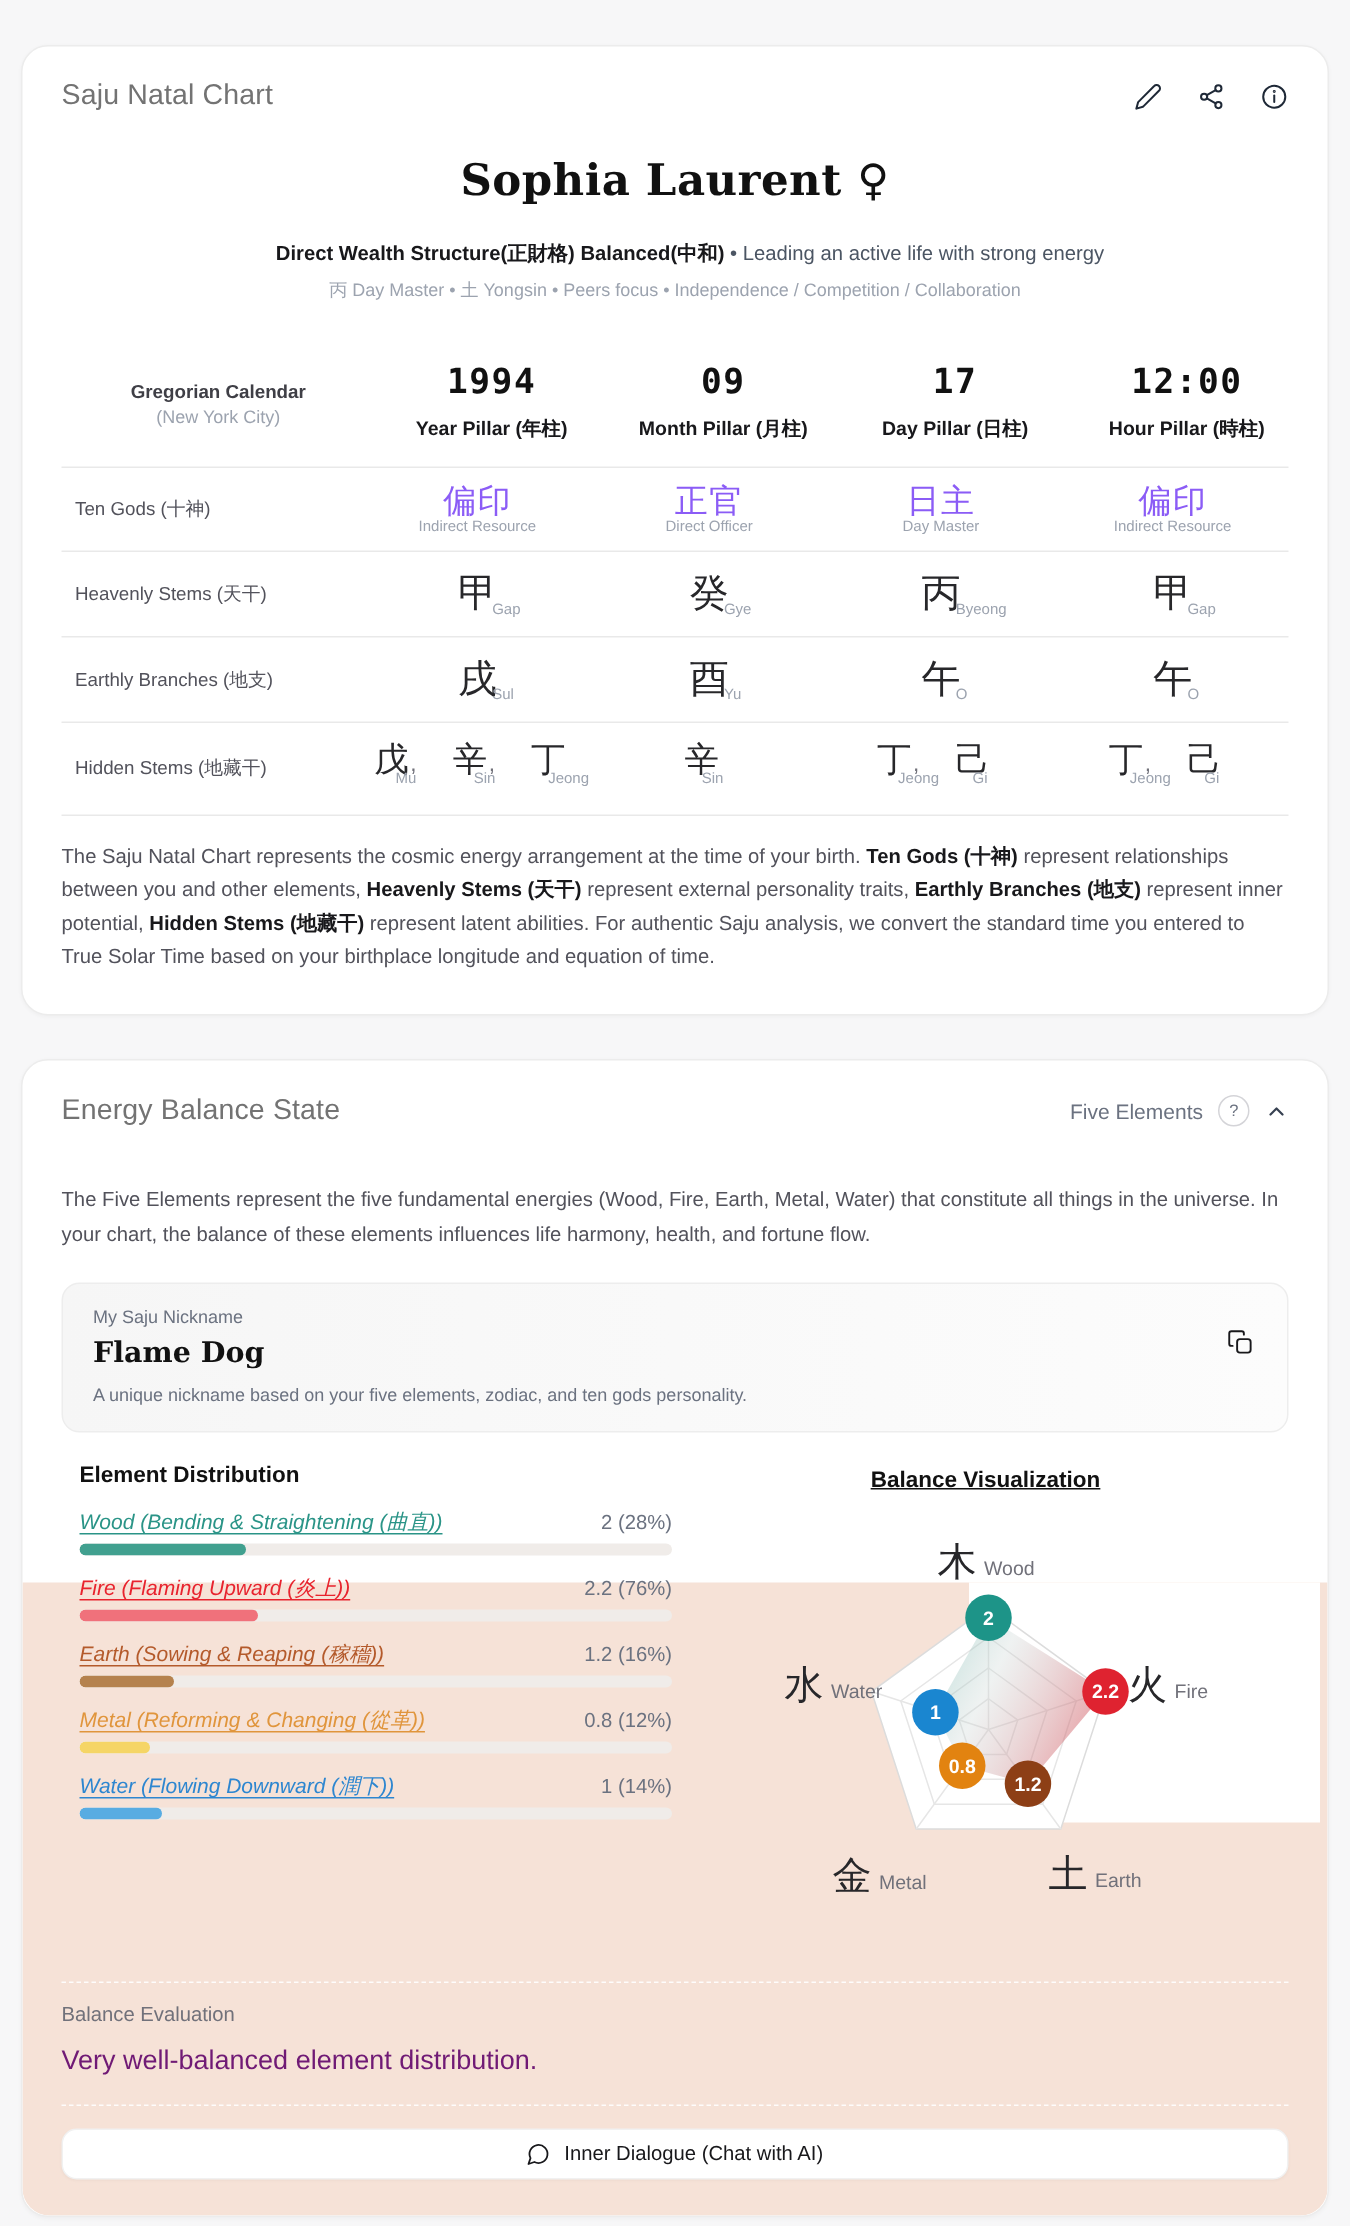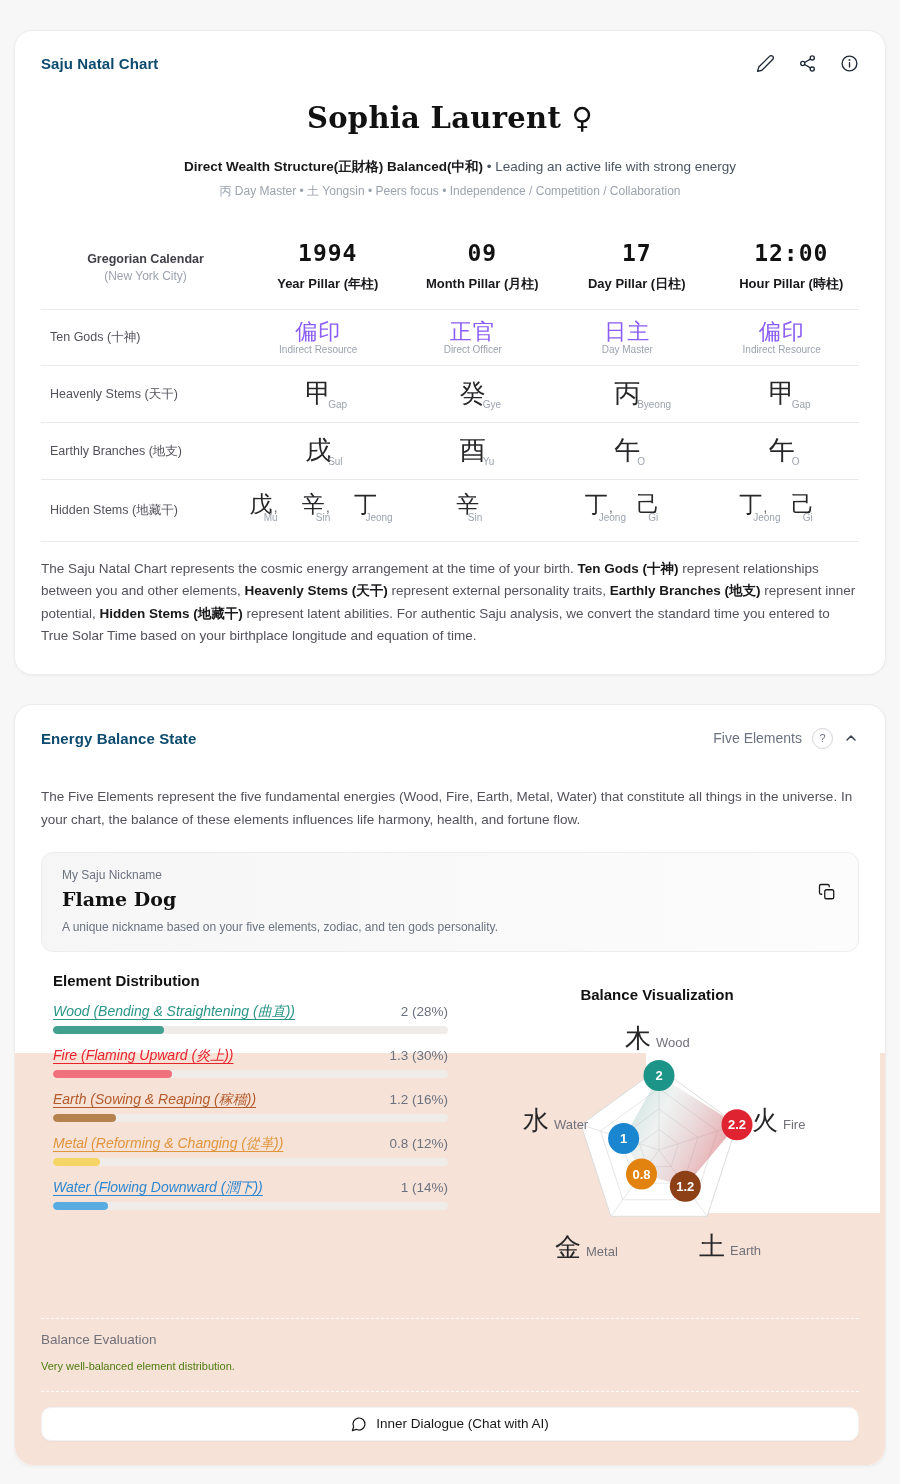--- a/index.html
+++ b/index.html
@@ -11,21 +11,21 @@
   }
   .card {
     position:relative; margin:0 14px; background:#fff;
     border:1px solid #ececec; border-radius:18px;
     box-shadow:0 1px 3px rgba(0,0,0,.04);
   }
   .card1 { margin-top:30px; padding:22px 26px 26px; }
   .card2 { margin-top:29px; padding:23px 26px 24px; overflow:hidden; }
 
   .card-head { display:flex; align-items:center; justify-content:space-between; }
-  .card-title { font-size:15px; font-weight:700; color:#0c4a6e; letter-spacing:.1px; }
+  .card-title { font-size:19px; font-weight:400; color:#737373; letter-spacing:.1px; }
   .head-icons { display:flex; gap:22px; align-items:center; }
   .icon-btn { background:none; border:none; cursor:pointer; width:20px; height:20px; padding:0; display:flex; align-items:center; justify-content:center; }
   .icon-btn svg { stroke:#1f2937; }
 
   .person { margin-top:28px; text-align:center; font-family:"DejaVu Serif","Liberation Serif",serif; font-size:29px; font-weight:700; color:#111; letter-spacing:.3px; }
   .summary { margin-top:23px; text-align:center; font-size:13.5px; color:#4b5563; }
   .summary strong { color:#18181b; font-weight:700;margin-left:20px; }
   .traits { margin-top:7px; text-align:center; font-size:12px; color:#9ca3af; }
 
   
@@ -77,26 +77,26 @@
   .viz-section { position:relative; height:353px; margin-top:13px; }
   .sec-title { font-size:15px; font-weight:700; color:#111; }
   .left-col { position:absolute; left:12px; top:7px; width:395px; }
   .el-rows { margin-top:14px; }
   .el-row { margin-bottom:13px; }
   .el-line { display:flex; justify-content:space-between; align-items:baseline; height:20px; }
   .el-label { font-size:14px; text-decoration:underline; text-underline-offset:3px; text-decoration-thickness:1px; cursor:pointer;font-style:italic; }
   .el-val { font-size:13.5px; color:#6b7280; }
   .el-track { margin-top:3px; height:8px; border-radius:4px; background:#f0ece9; overflow:hidden; }
   .el-fill { height:100%; border-radius:4px; }
-  .viz-title { position:absolute; left:406px; top:21px; width:420px; text-align:center; }
+  .viz-title { position:absolute; left:406px; top:10px; width:420px; text-align:center;text-decoration:underline; }
   #radar { position:absolute; left:406px; top:40px; }
 
   .eval-block { position:relative; z-index:2; border-top:1px dashed rgba(255,255,255,.9); padding-top:13px; }
   .eval-label { font-size:13.5px; color:#71717a; }
-  .eval-text { margin-top:13px; font-size:11px; color:#4d7c0f; padding-bottom:19px; border-bottom:1px dashed rgba(255,255,255,.9); }
+  .eval-text { margin-top:13px; font-size:18px; color:#701a75; padding-bottom:19px; border-bottom:1px dashed rgba(255,255,255,.9); }
   .chat-btn { position:relative; z-index:2; margin-top:15px; width:100%; height:34px; background:#fff; border:1px solid #f1f1f1; border-radius:10px; display:flex; align-items:center; justify-content:center; gap:9px; font-size:13.5px; color:#18181b; font-family:inherit; cursor:pointer; box-shadow:0 1px 2px rgba(0,0,0,.03); }
 
   svg text { font-family:"Liberation Sans","DejaVu Sans",sans-serif; }
 </style>
 </head>
 <body>
 
 <section class="card card1">
   <div class="card-head">
     <h2 class="card-title">Saju Natal Chart</h2>
@@ -236,21 +236,21 @@
       <a class="el-label" style="color:#2a9487;text-decoration-color:#2a9487">Wood (Bending &amp; Straightening (曲直))</a>
       <span class="el-val">2 (28%)</span>
     </div>
     <div class="el-track">
       <div class="el-fill" style="width:28%;background:#41a08f"></div>
     </div>
           </div>
           <div class="el-row">
     <div class="el-line">
       <a class="el-label" style="color:#e8232e;text-decoration-color:#e8232e">Fire (Flaming Upward (炎上))</a>
-      <span class="el-val">1.3 (30%)</span>
+      <span class="el-val">2.2 (76%)</span>
     </div>
     <div class="el-track">
       <div class="el-fill" style="width:30%;background:#f0717b"></div>
     </div>
           </div>
           <div class="el-row">
     <div class="el-line">
       <a class="el-label" style="color:#b45a2b;text-decoration-color:#b45a2b">Earth (Sowing &amp; Reaping (稼穡))</a>
       <span class="el-val">1.2 (16%)</span>
     </div>

